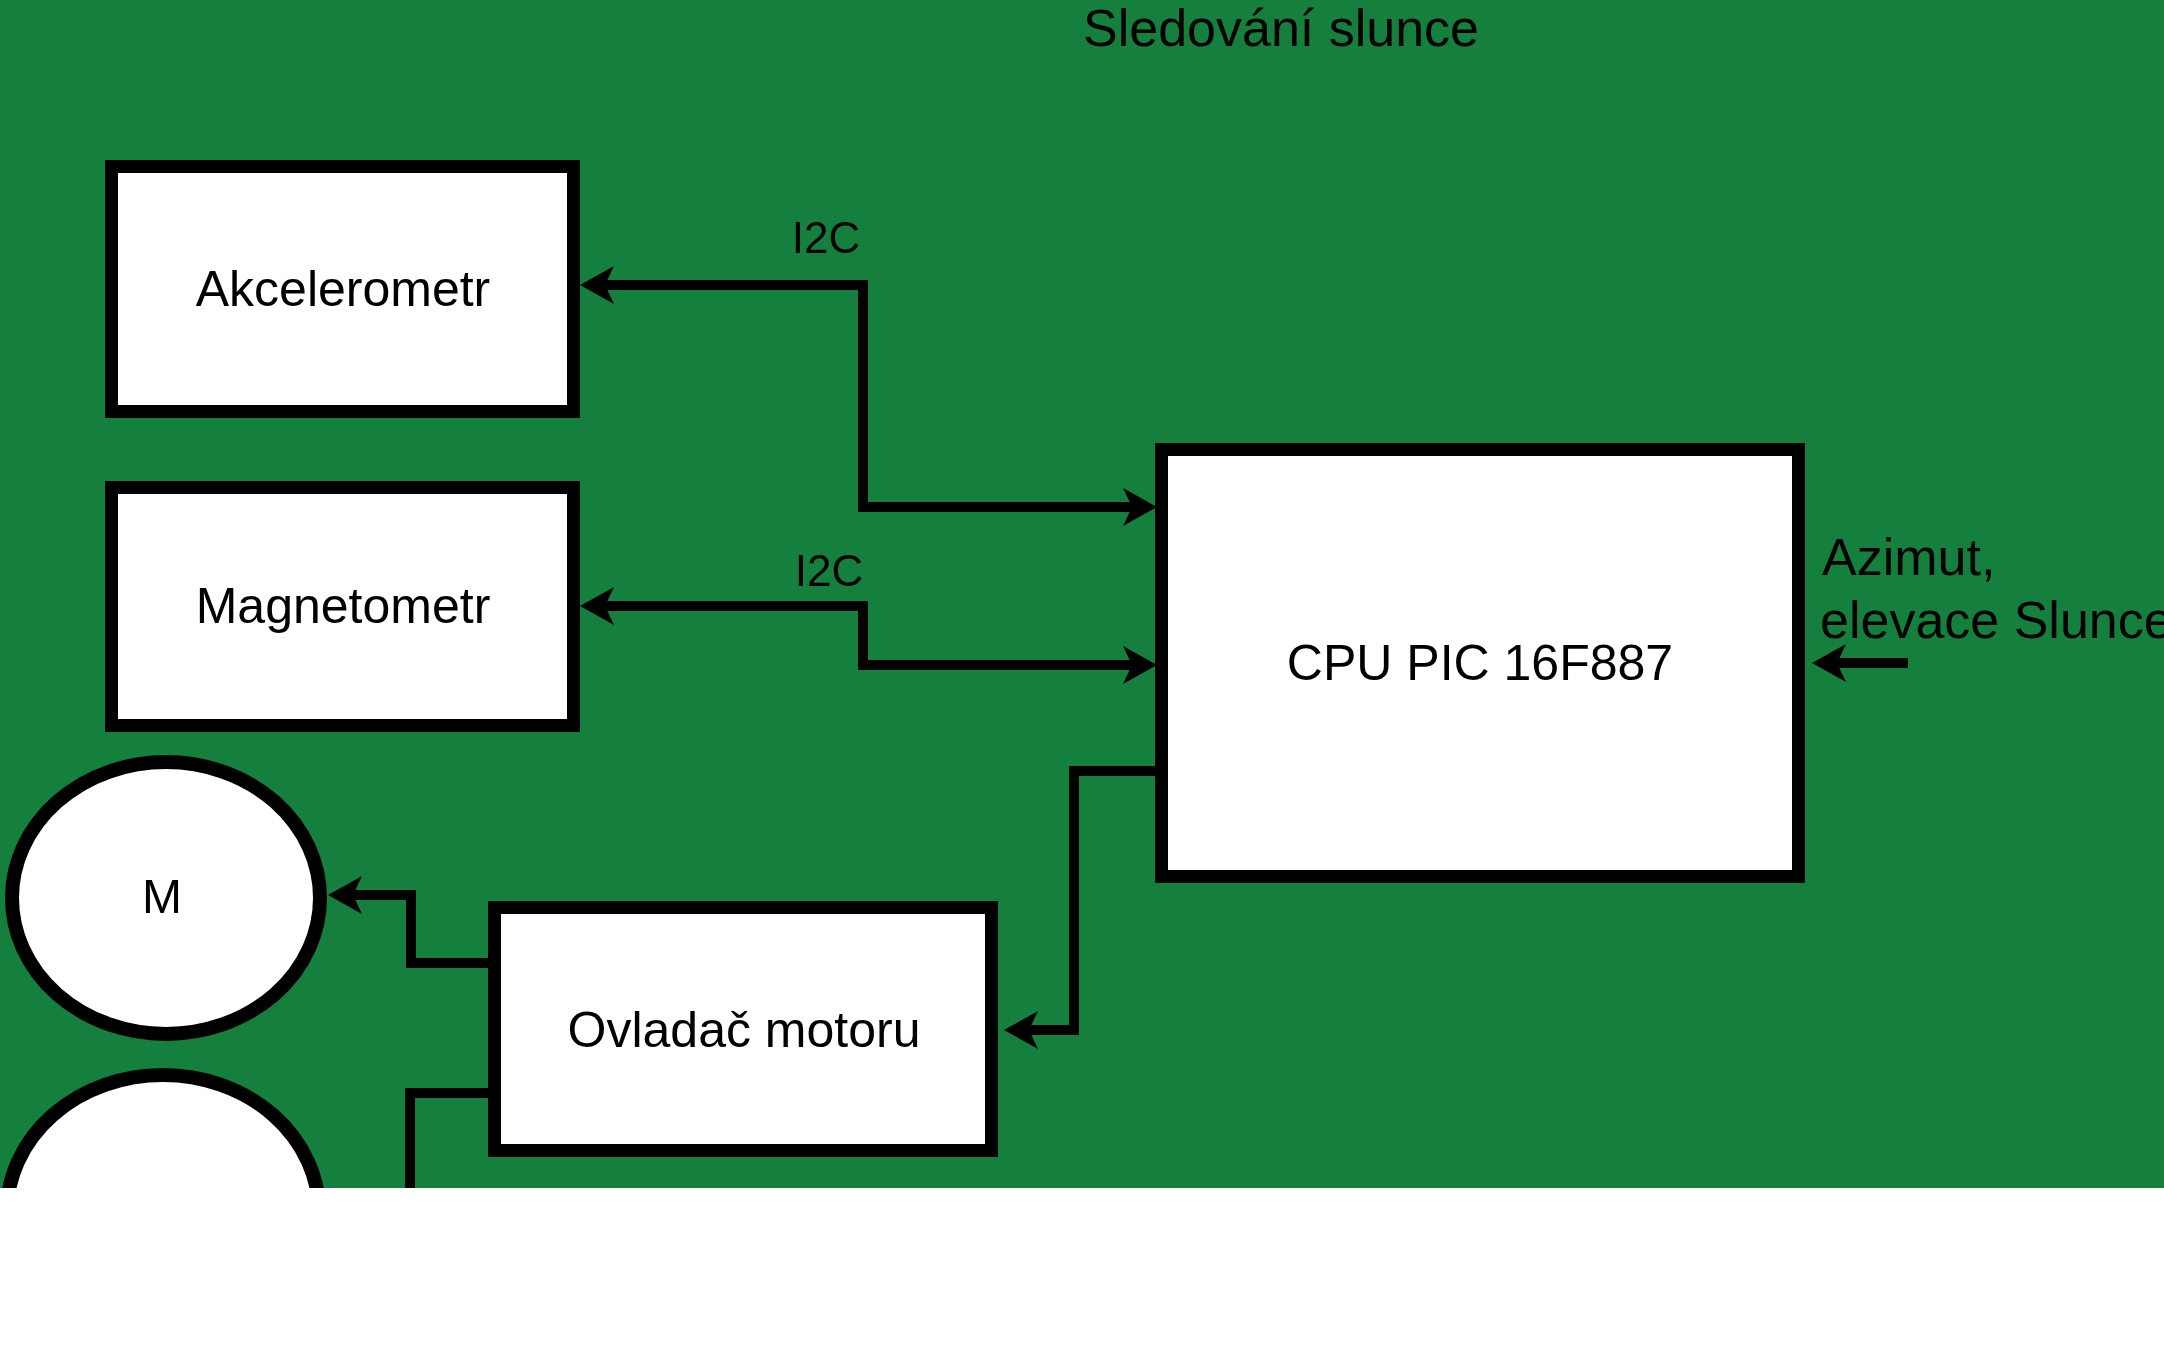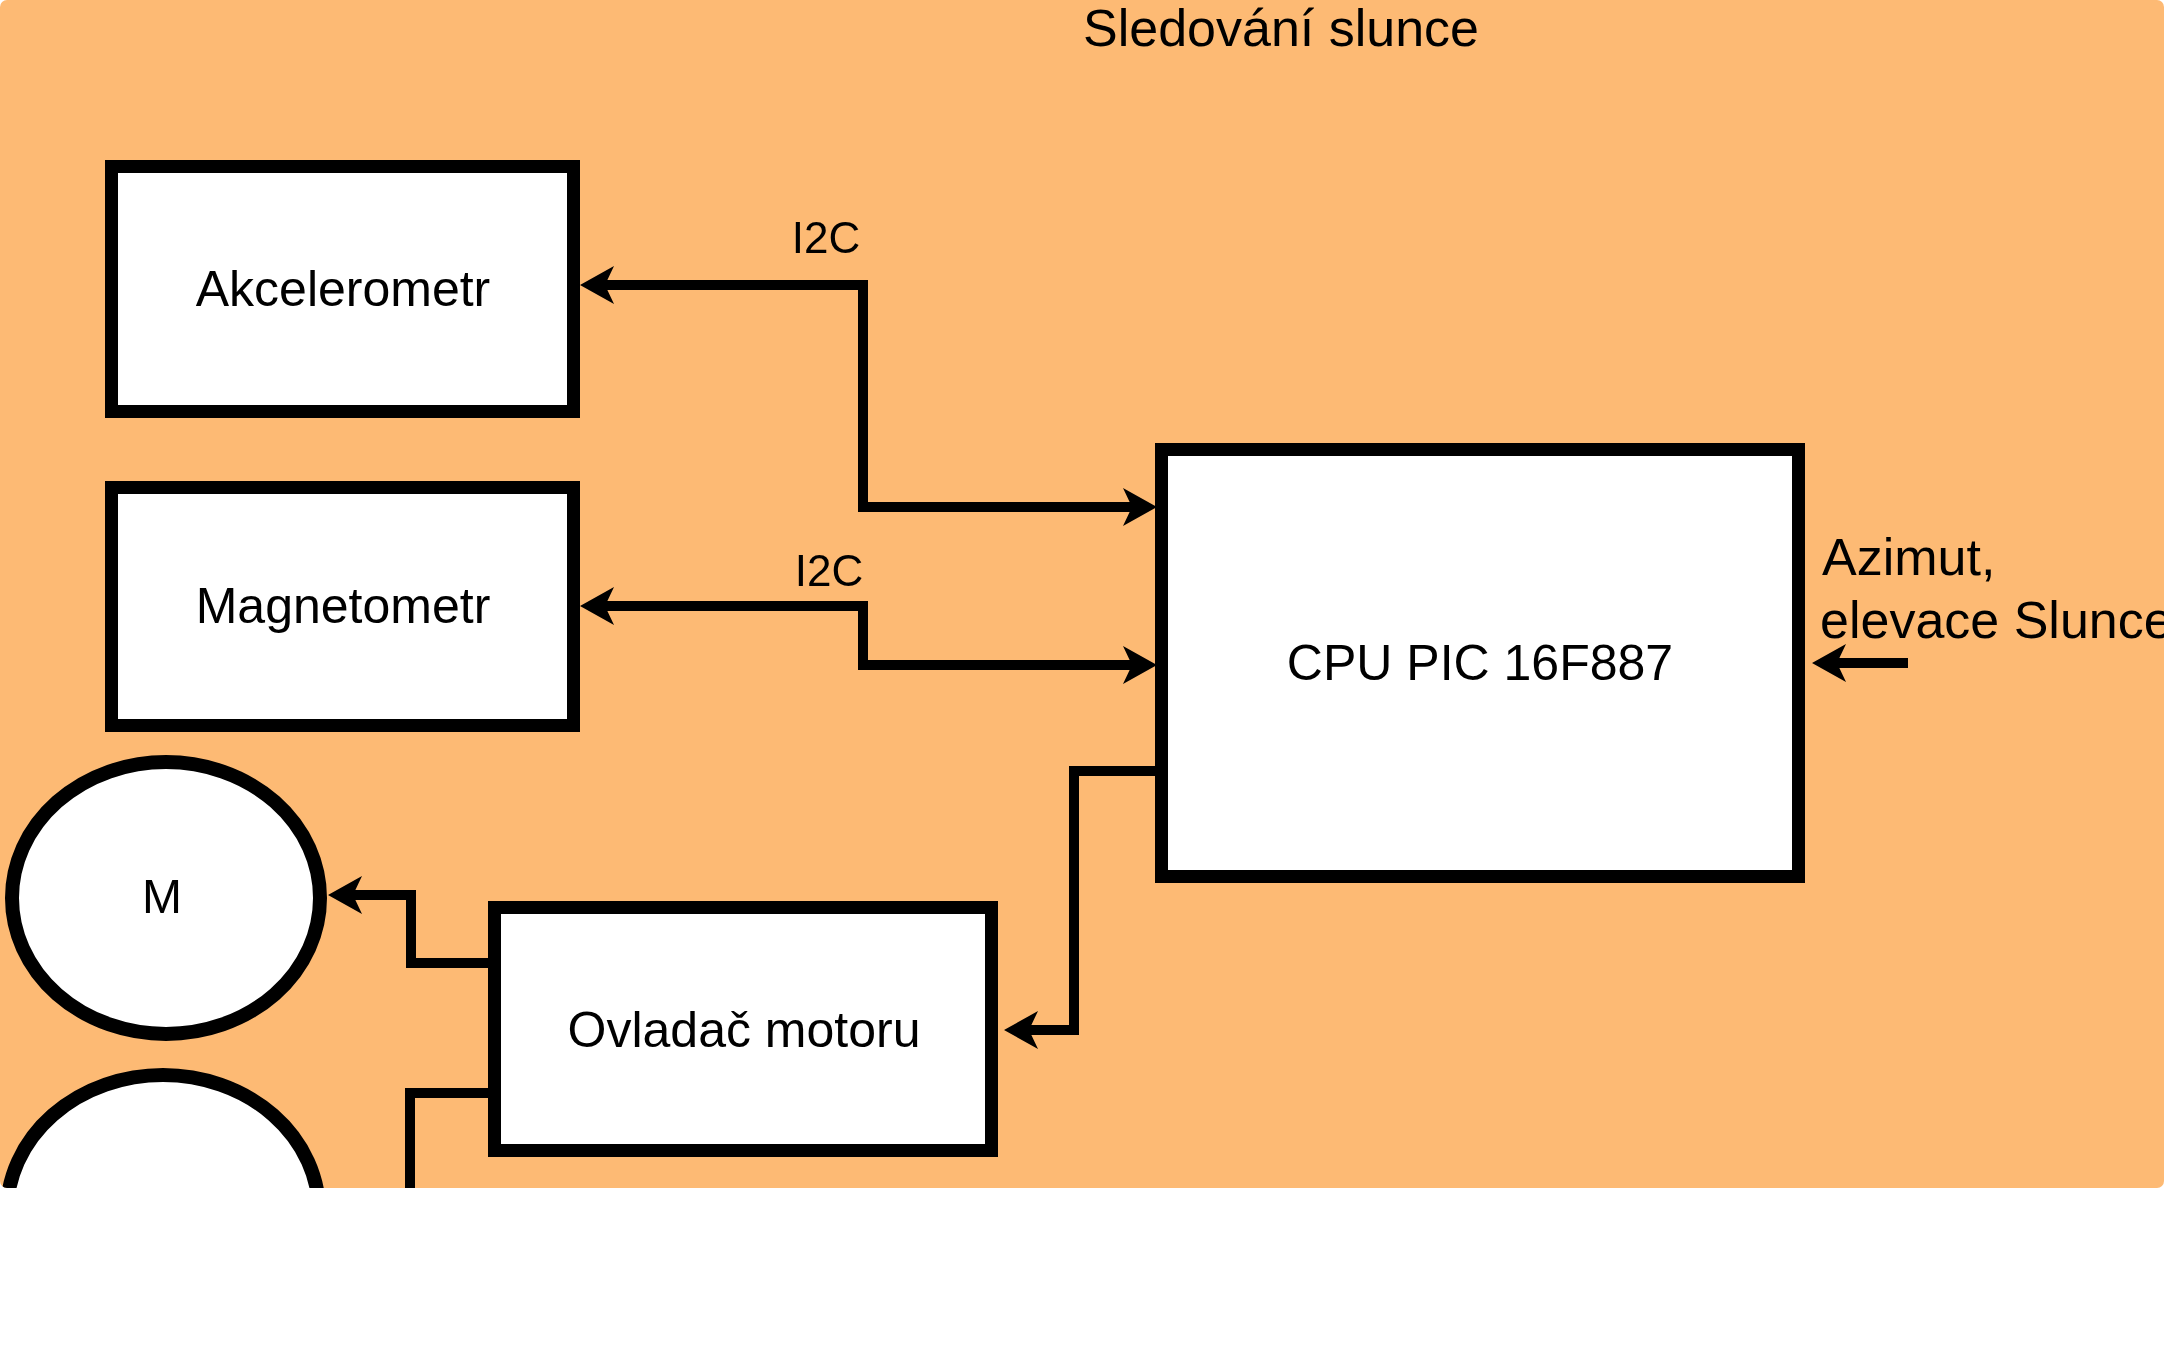--- a/index.html
+++ b/index.html
@@ -4,23 +4,22 @@
 <style>
   html, body {
     margin: 0;
     padding: 0;
     background: #ffffff;
   }
   .stage {
     position: relative;
     width: 2164px;
     height: 1188px;
-    background: #fdba74;
+    background: #15803d;
     overflow: hidden;
-    border-radius: 7px;
   }
   svg { display: block; }
   text {
     font-family: "Liberation Sans", "DejaVu Sans", sans-serif;
     fill: #000000;
   }
   .node-box {
     fill: #ffffff;
     stroke: #000000;
     stroke-width: 13px;

